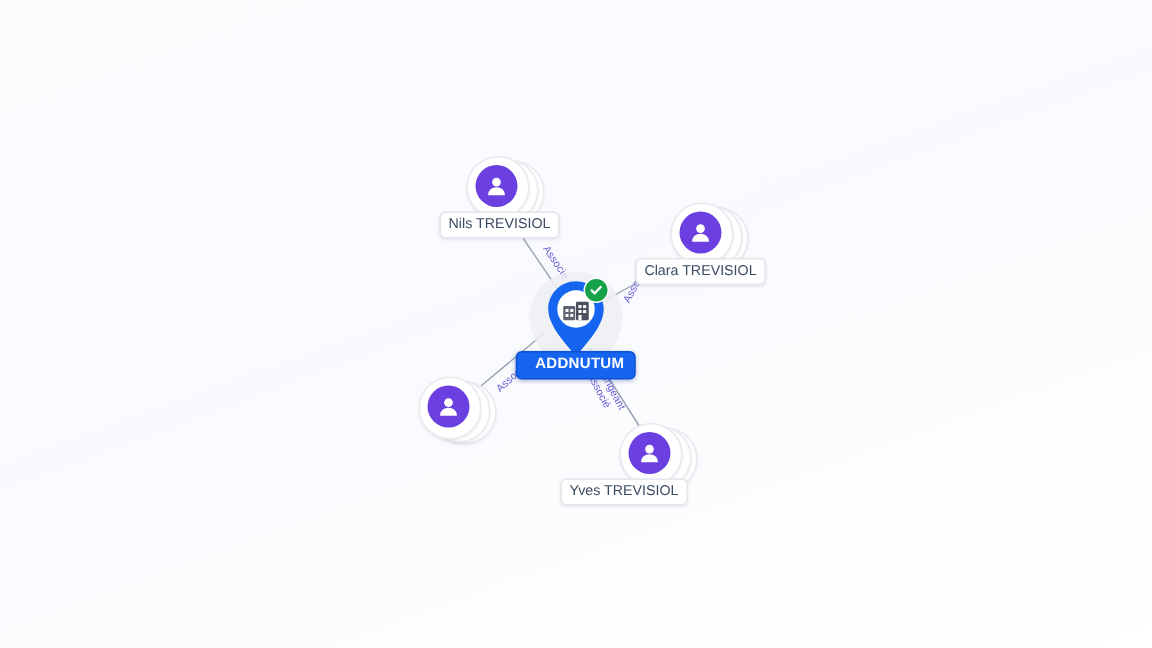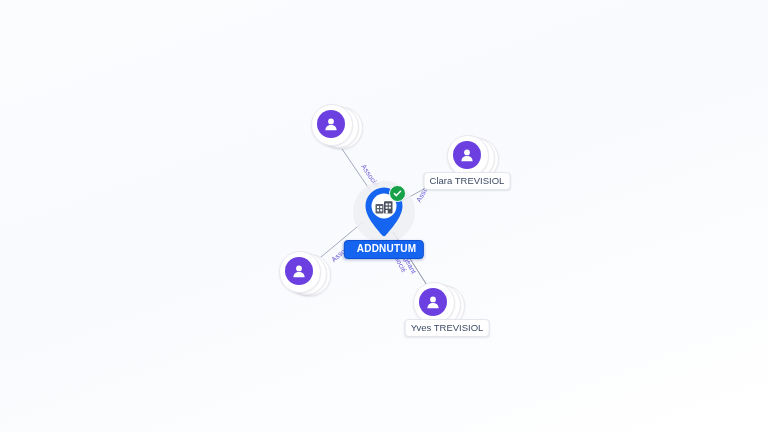--- a/index.html
+++ b/index.html
@@ -257,18 +257,19 @@
           <rect x="13.7" y="7.7" width="2.1" height="2" fill="#ffffff"></rect>
           <rect x="10.6" y="11" width="2.1" height="3.5" fill="#ffffff"></rect>
         </svg>
       </div>
       <div class="verified-badge">
         <svg width="9" height="9" viewBox="0 0 9 9">
           <path d="M1.4 4.6 L3.4 6.6 L7.5 2.3" stroke="#ffffff" stroke-width="1.5" fill="none" stroke-linecap="round" stroke-linejoin="round"></path>
         </svg>
       </div>
     </div>
-    <div id="company-label" style="left: 0px; top: 28px; padding-left: 12px;">ADDNUTUM</div>
+    <div id="company-label" style="left: 0px; top: 22px; padding-left: 12px;">ADDNUTUM</div>
   </div>
 
+<div class="node-label" style="left: 333px; top: 141px;">Nils TREVISIOL</div>
     <div class="node-label" style="left: 467px; top: 172px;">Clara TREVISIOL</div>
-    <div class="node-label" style="left: 447px; top: 319px;">Yves TREVISIOL</div>
+    <div class="node-label" style="left: 416px; top: 319px;">Yves TREVISIOL</div>
   </div>
 
 </body></html>

